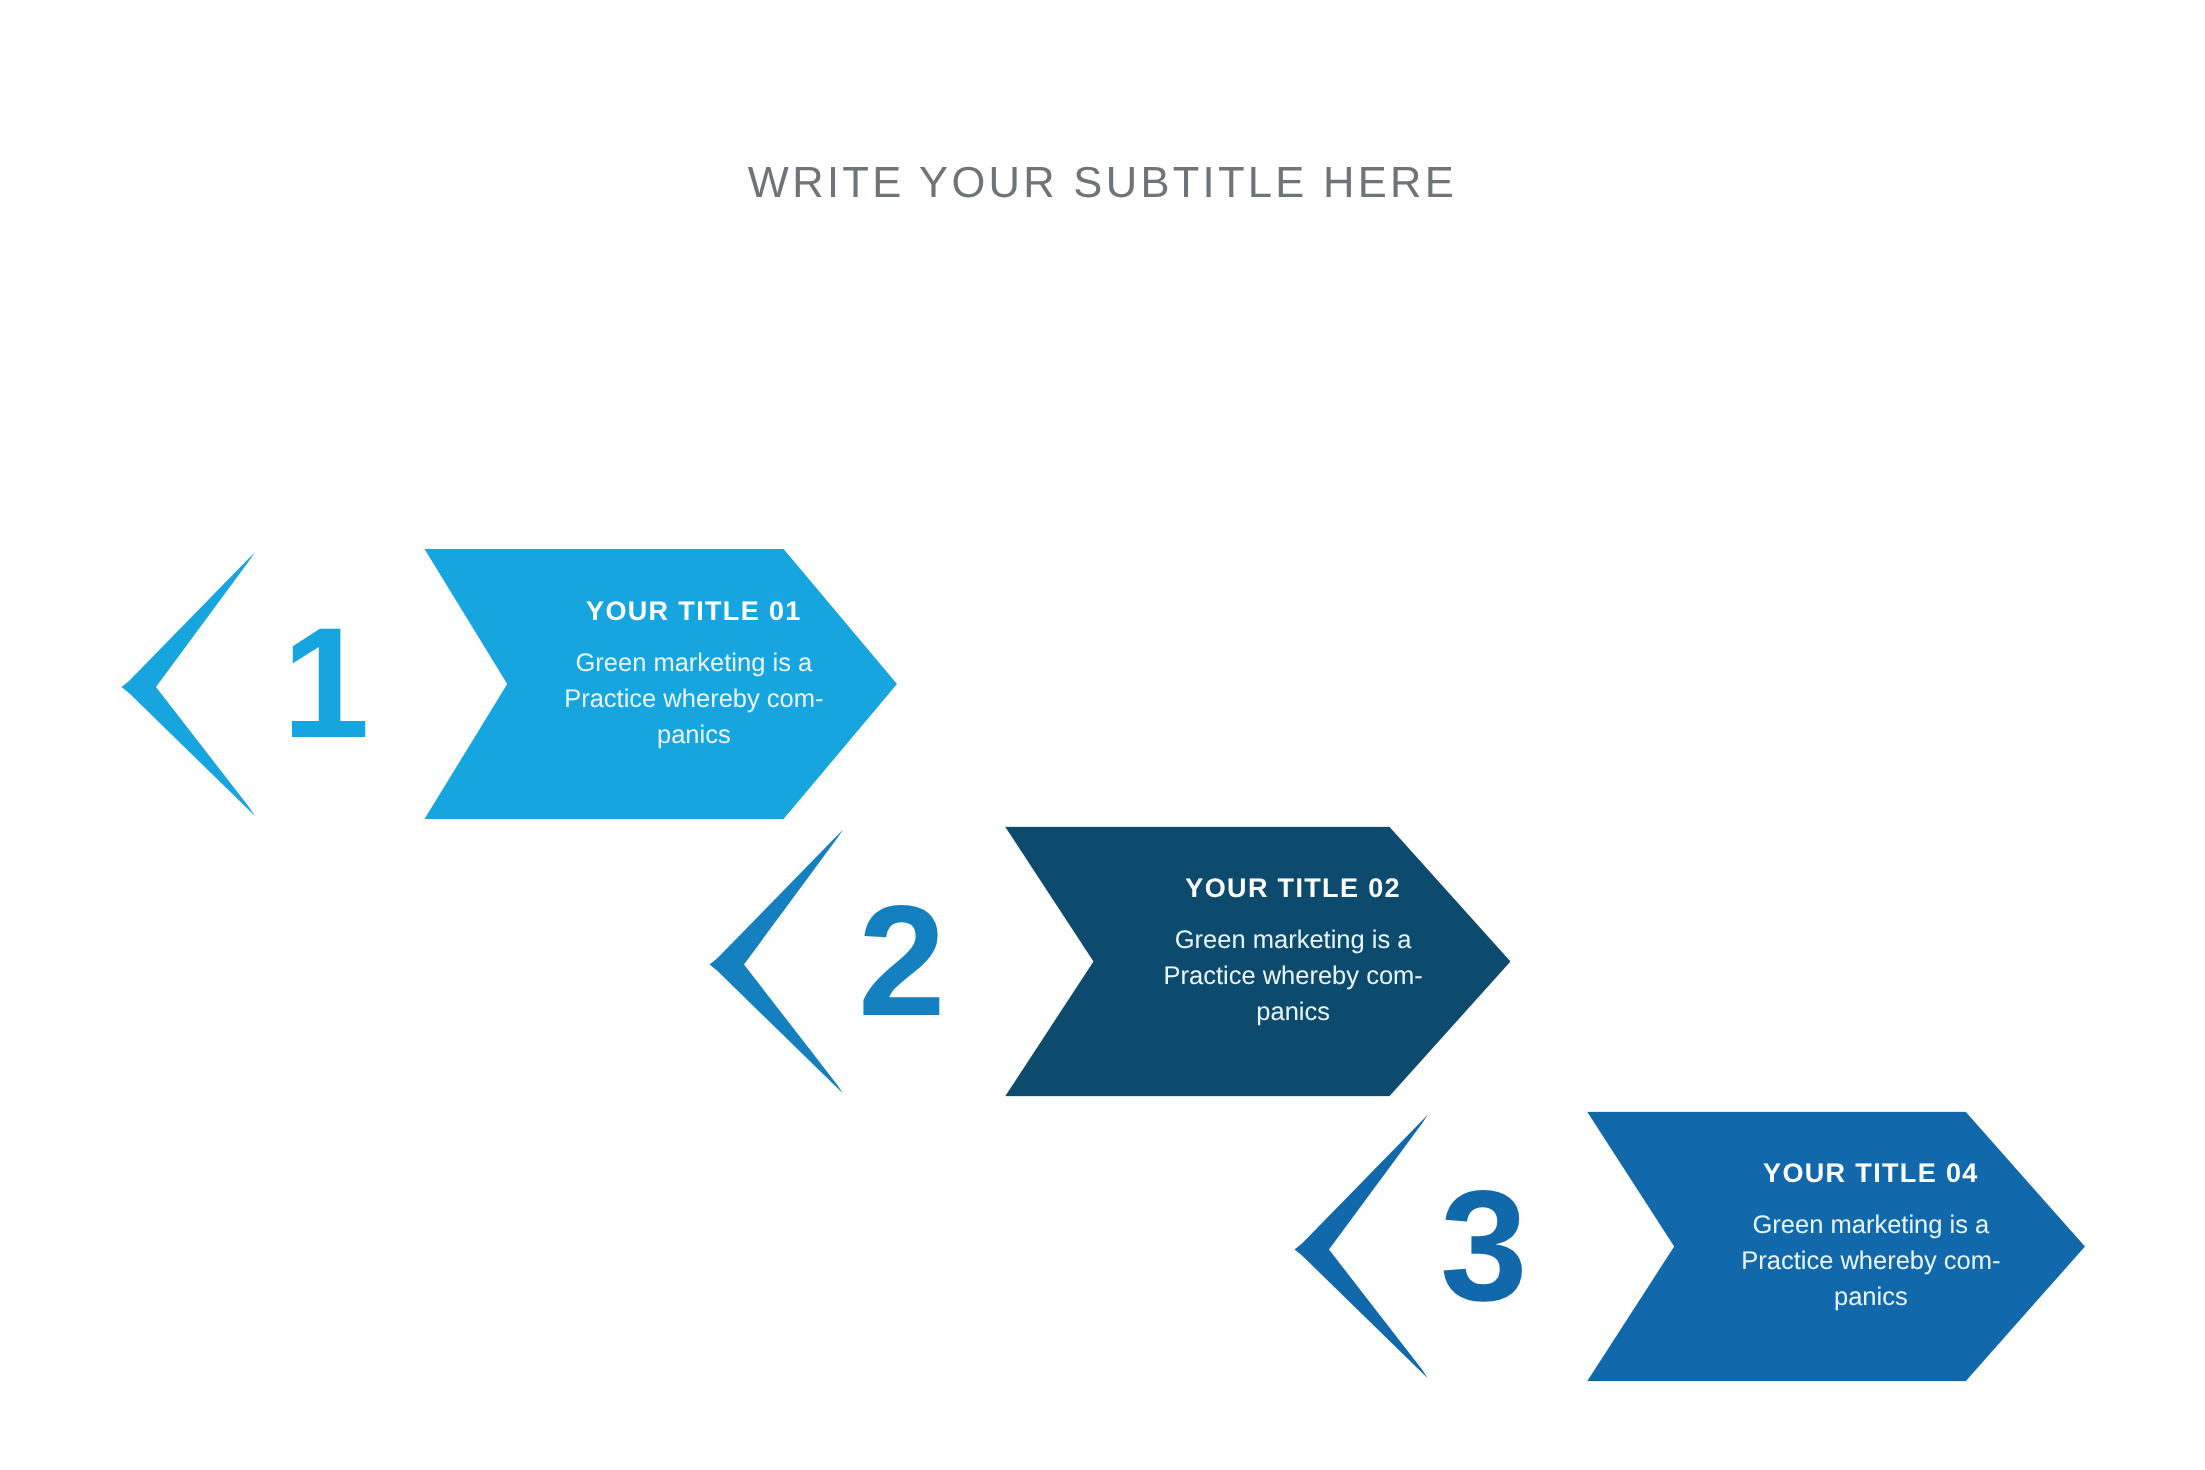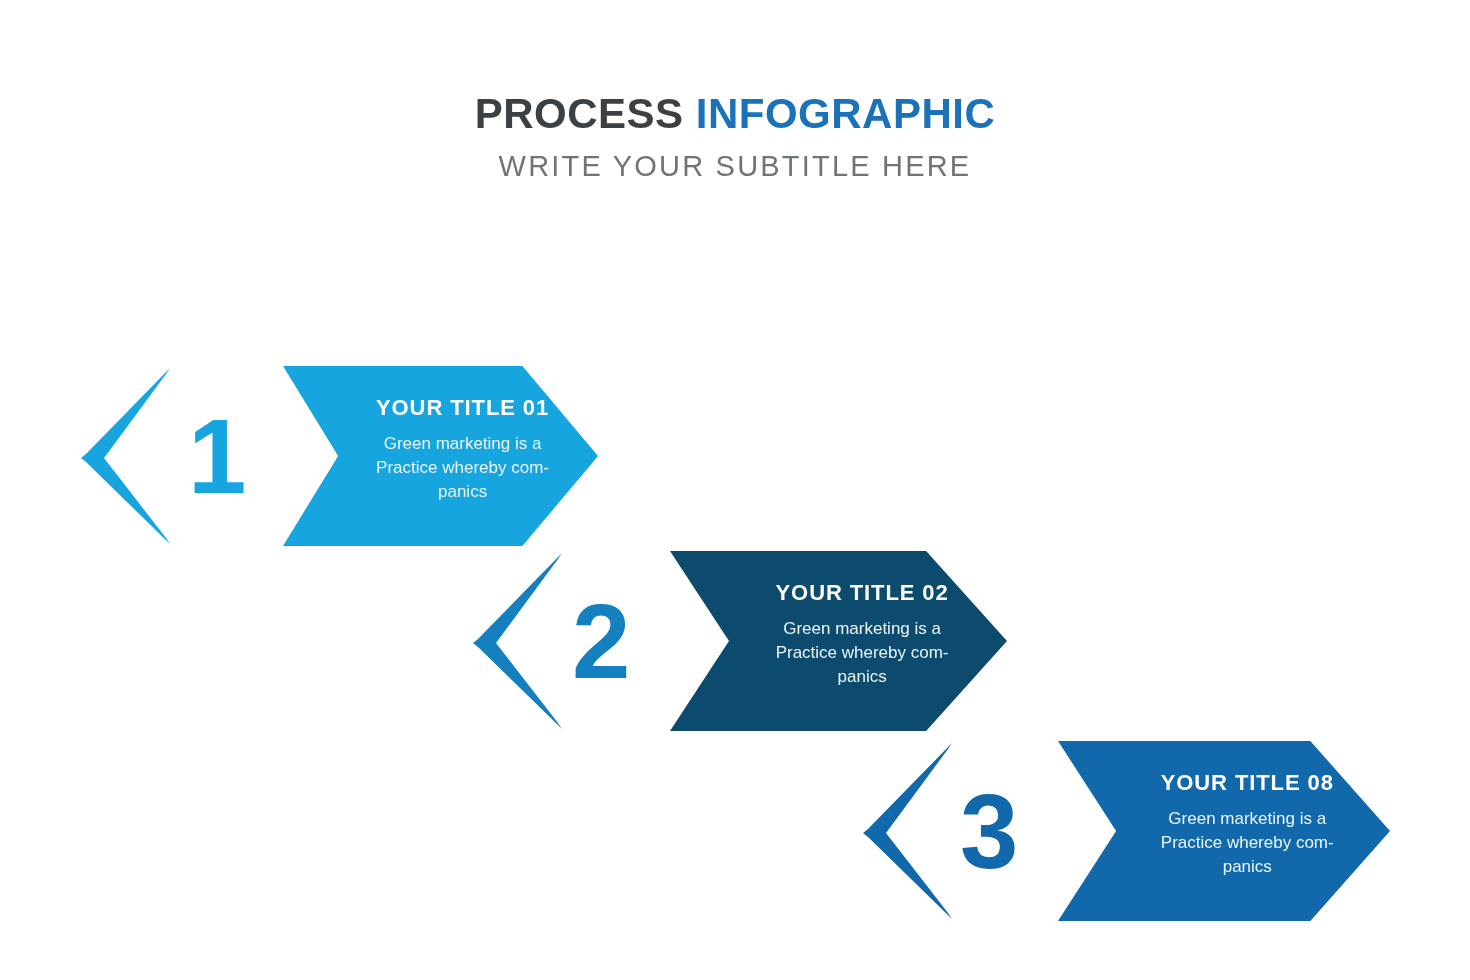--- a/index.html
+++ b/index.html
@@ -108,42 +108,39 @@
   .banner-inner {
     width: 100%;
     padding-left: 22%;
     padding-right: 8%;
     box-sizing: border-box;
     text-align: center;
   }
 
   .banner-title {
     color: #ffffff;
-    font-size: 22px;
+    font-size: 18px;
     font-weight: bold;
     letter-spacing: 0.9px;
     line-height: 1.1;
     margin: 0 0 10px 0;
     white-space: nowrap;
   }
   .banner-desc {
     color: #eaf6fc;
     font-size: 17px;
     font-weight: normal;
     line-height: 1.42;
     margin: 12px;
   }
 </style>
 </head>
 <body>
 
 <div class="header">
-  <h1 class="main-title">
-    <span class="title-dark">PROCESS</span><span> </span><span class="title-blue">INFOGRAPHIC</span>
-  </h1>
   <p class="subtitle">WRITE YOUR SUBTITLE HERE</p>
 </div>
 
 <div class="steps-layer">
 
   <div class="step step-1">
     <span class="bracket">
       <svg viewBox="0 0 96 180" preserveAspectRatio="none" aria-hidden="true">
         <polygon points="92,2 8,88 3,92 8,96 92,178 88,172 26,92 88,8" fill="#16a5de"></polygon>
       </svg>
@@ -174,19 +171,19 @@
 
   <div class="step step-3">
     <span class="bracket">
       <svg viewBox="0 0 96 180" preserveAspectRatio="none" aria-hidden="true">
         <polygon points="92,2 8,88 3,92 8,96 92,178 88,172 26,92 88,8" fill="#1169ac"></polygon>
       </svg>
     </span>
     <span class="step-number" style="color:#1169ac">3</span>
     <div class="banner" style="background:#1169ac">
       <div class="banner-inner">
-        <p class="banner-title">YOUR TITLE 08</p>
+        <p class="banner-title">YOUR TITLE 04</p>
         <p class="banner-desc">Green marketing is a Practice whereby com-panics</p>
       </div>
     </div>
   </div>
 
 </div>
 
 </body></html>

